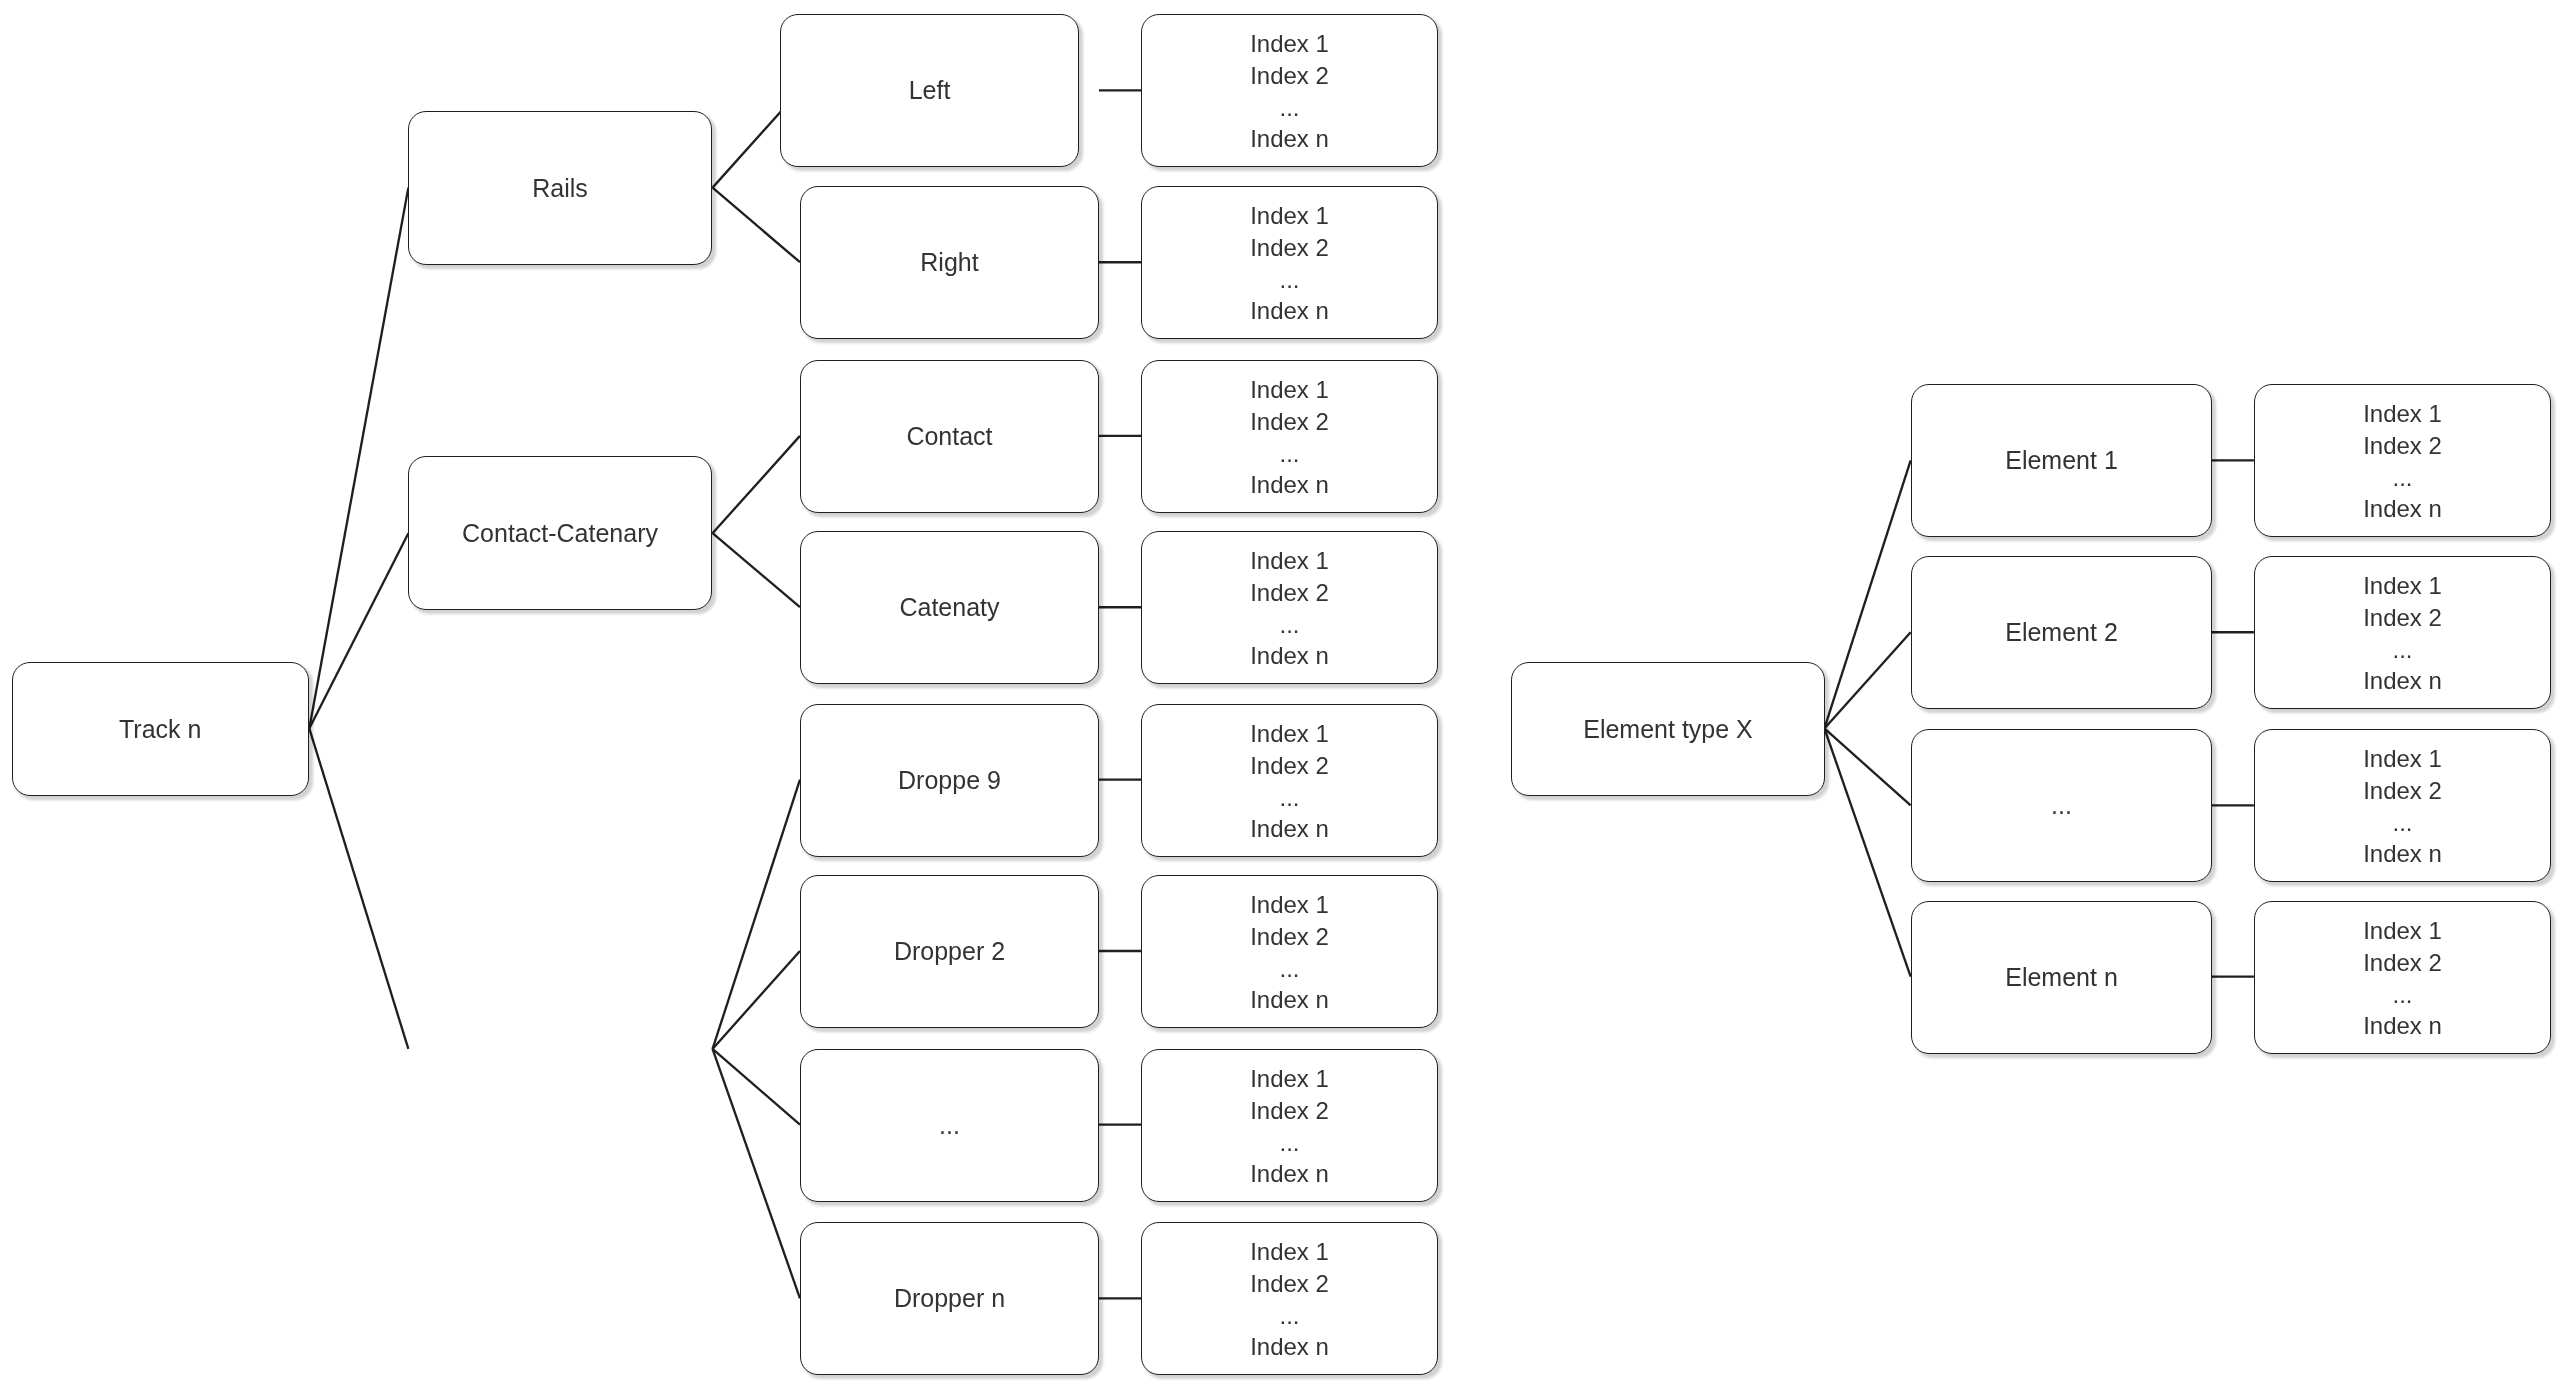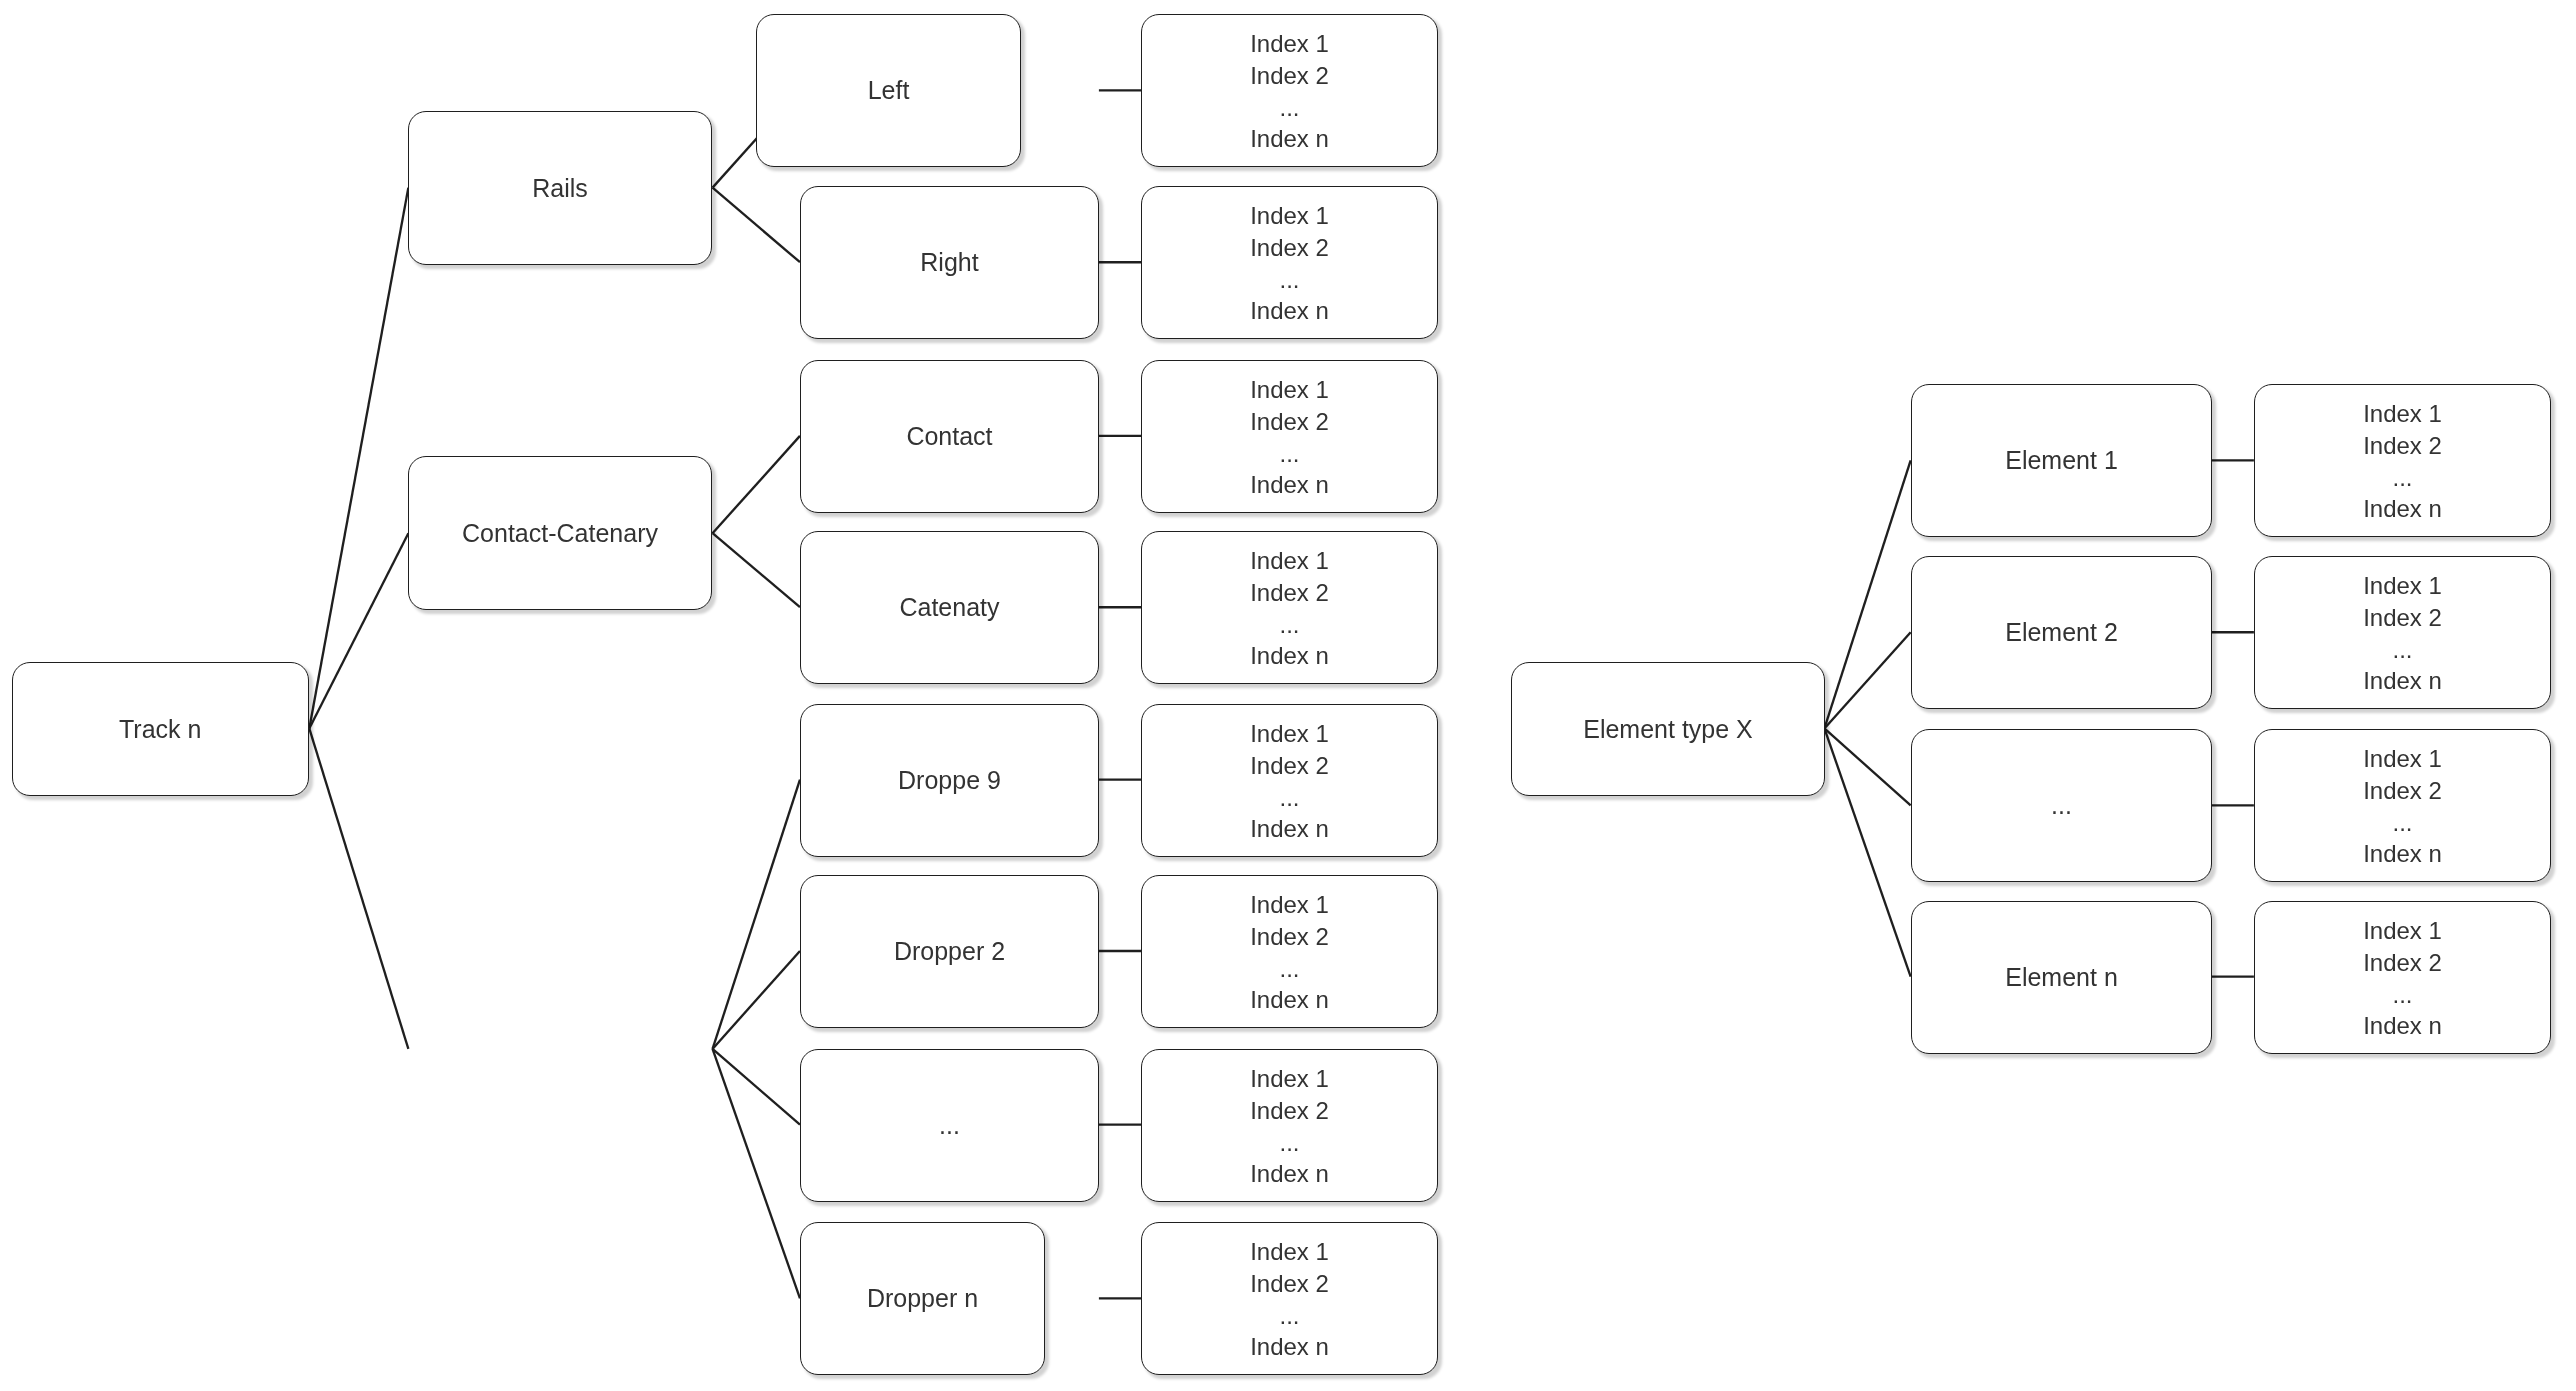--- a/index.html
+++ b/index.html
@@ -105,21 +105,21 @@
 
   <div class="node" style="left:408px; top:456px; width:304px; height:154px;">
     <span class="lbl">Contact-Catenary</span>
   </div>
 
   <div class="node" style="left:408px; top:111px; width:304px; height:154px;">
     <span class="lbl">Rails</span>
   </div>
 
 
-  <div class="node" style="left:756px; top:14px; width:265px; height:153px;">
+  <div class="node" style="left:780px; top:14px; width:299px; height:153px;">
     <span class="lbl">Left</span>
   </div>
   <div class="node index" style="left:1141px; top:14px; width:297px; height:153px;">
     <span class="ln">Index 1</span>
     <span class="ln">Index 2</span>
     <span class="ln">...</span>
     <span class="ln">Index n</span>
   </div>
 
   <div class="node" style="left:800px; top:186px; width:299px; height:153px;">
@@ -175,21 +175,21 @@
   <div class="node" style="left:800px; top:1049px; width:299px; height:153px;">
     <span class="lbl">...</span>
   </div>
   <div class="node index" style="left:1141px; top:1049px; width:297px; height:153px;">
     <span class="ln">Index 1</span>
     <span class="ln">Index 2</span>
     <span class="ln">...</span>
     <span class="ln">Index n</span>
   </div>
 
-  <div class="node" style="left:800px; top:1222px; width:245px; height:153px;">
+  <div class="node" style="left:800px; top:1222px; width:299px; height:153px;">
     <span class="lbl">Dropper n</span>
   </div>
   <div class="node index" style="left:1141px; top:1222px; width:297px; height:153px;">
     <span class="ln">Index 1</span>
     <span class="ln">Index 2</span>
     <span class="ln">...</span>
     <span class="ln">Index n</span>
   </div>
 
   <div class="node" style="left:1511px; top:662px; width:314px; height:134px;">

